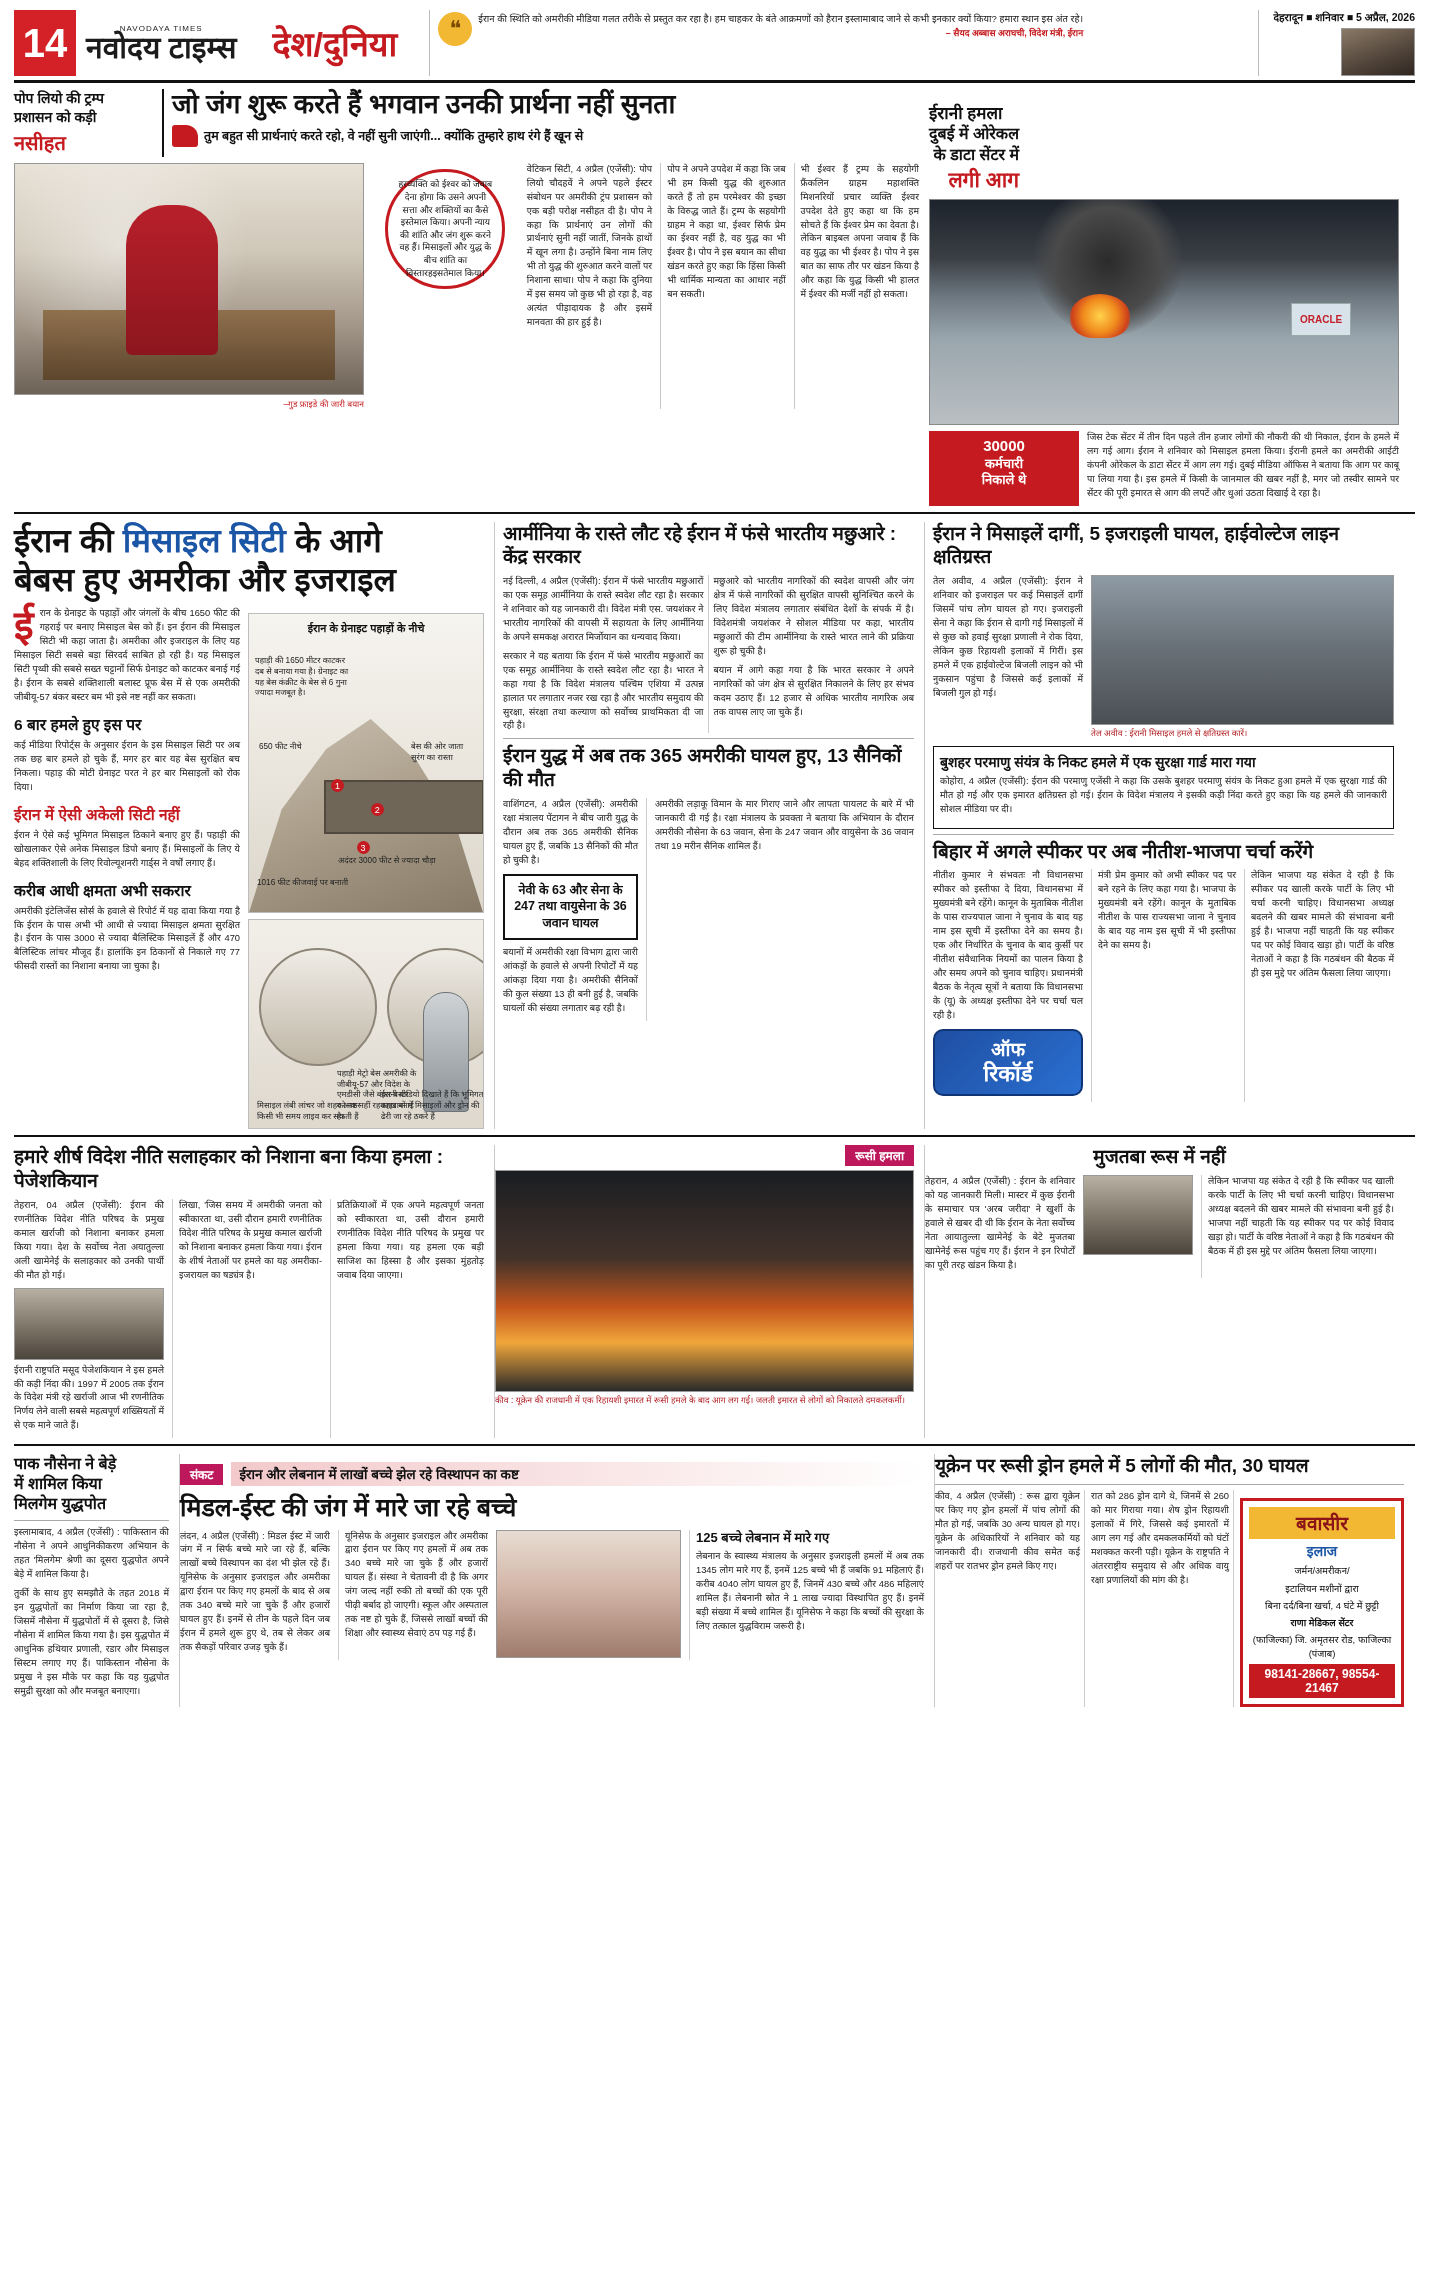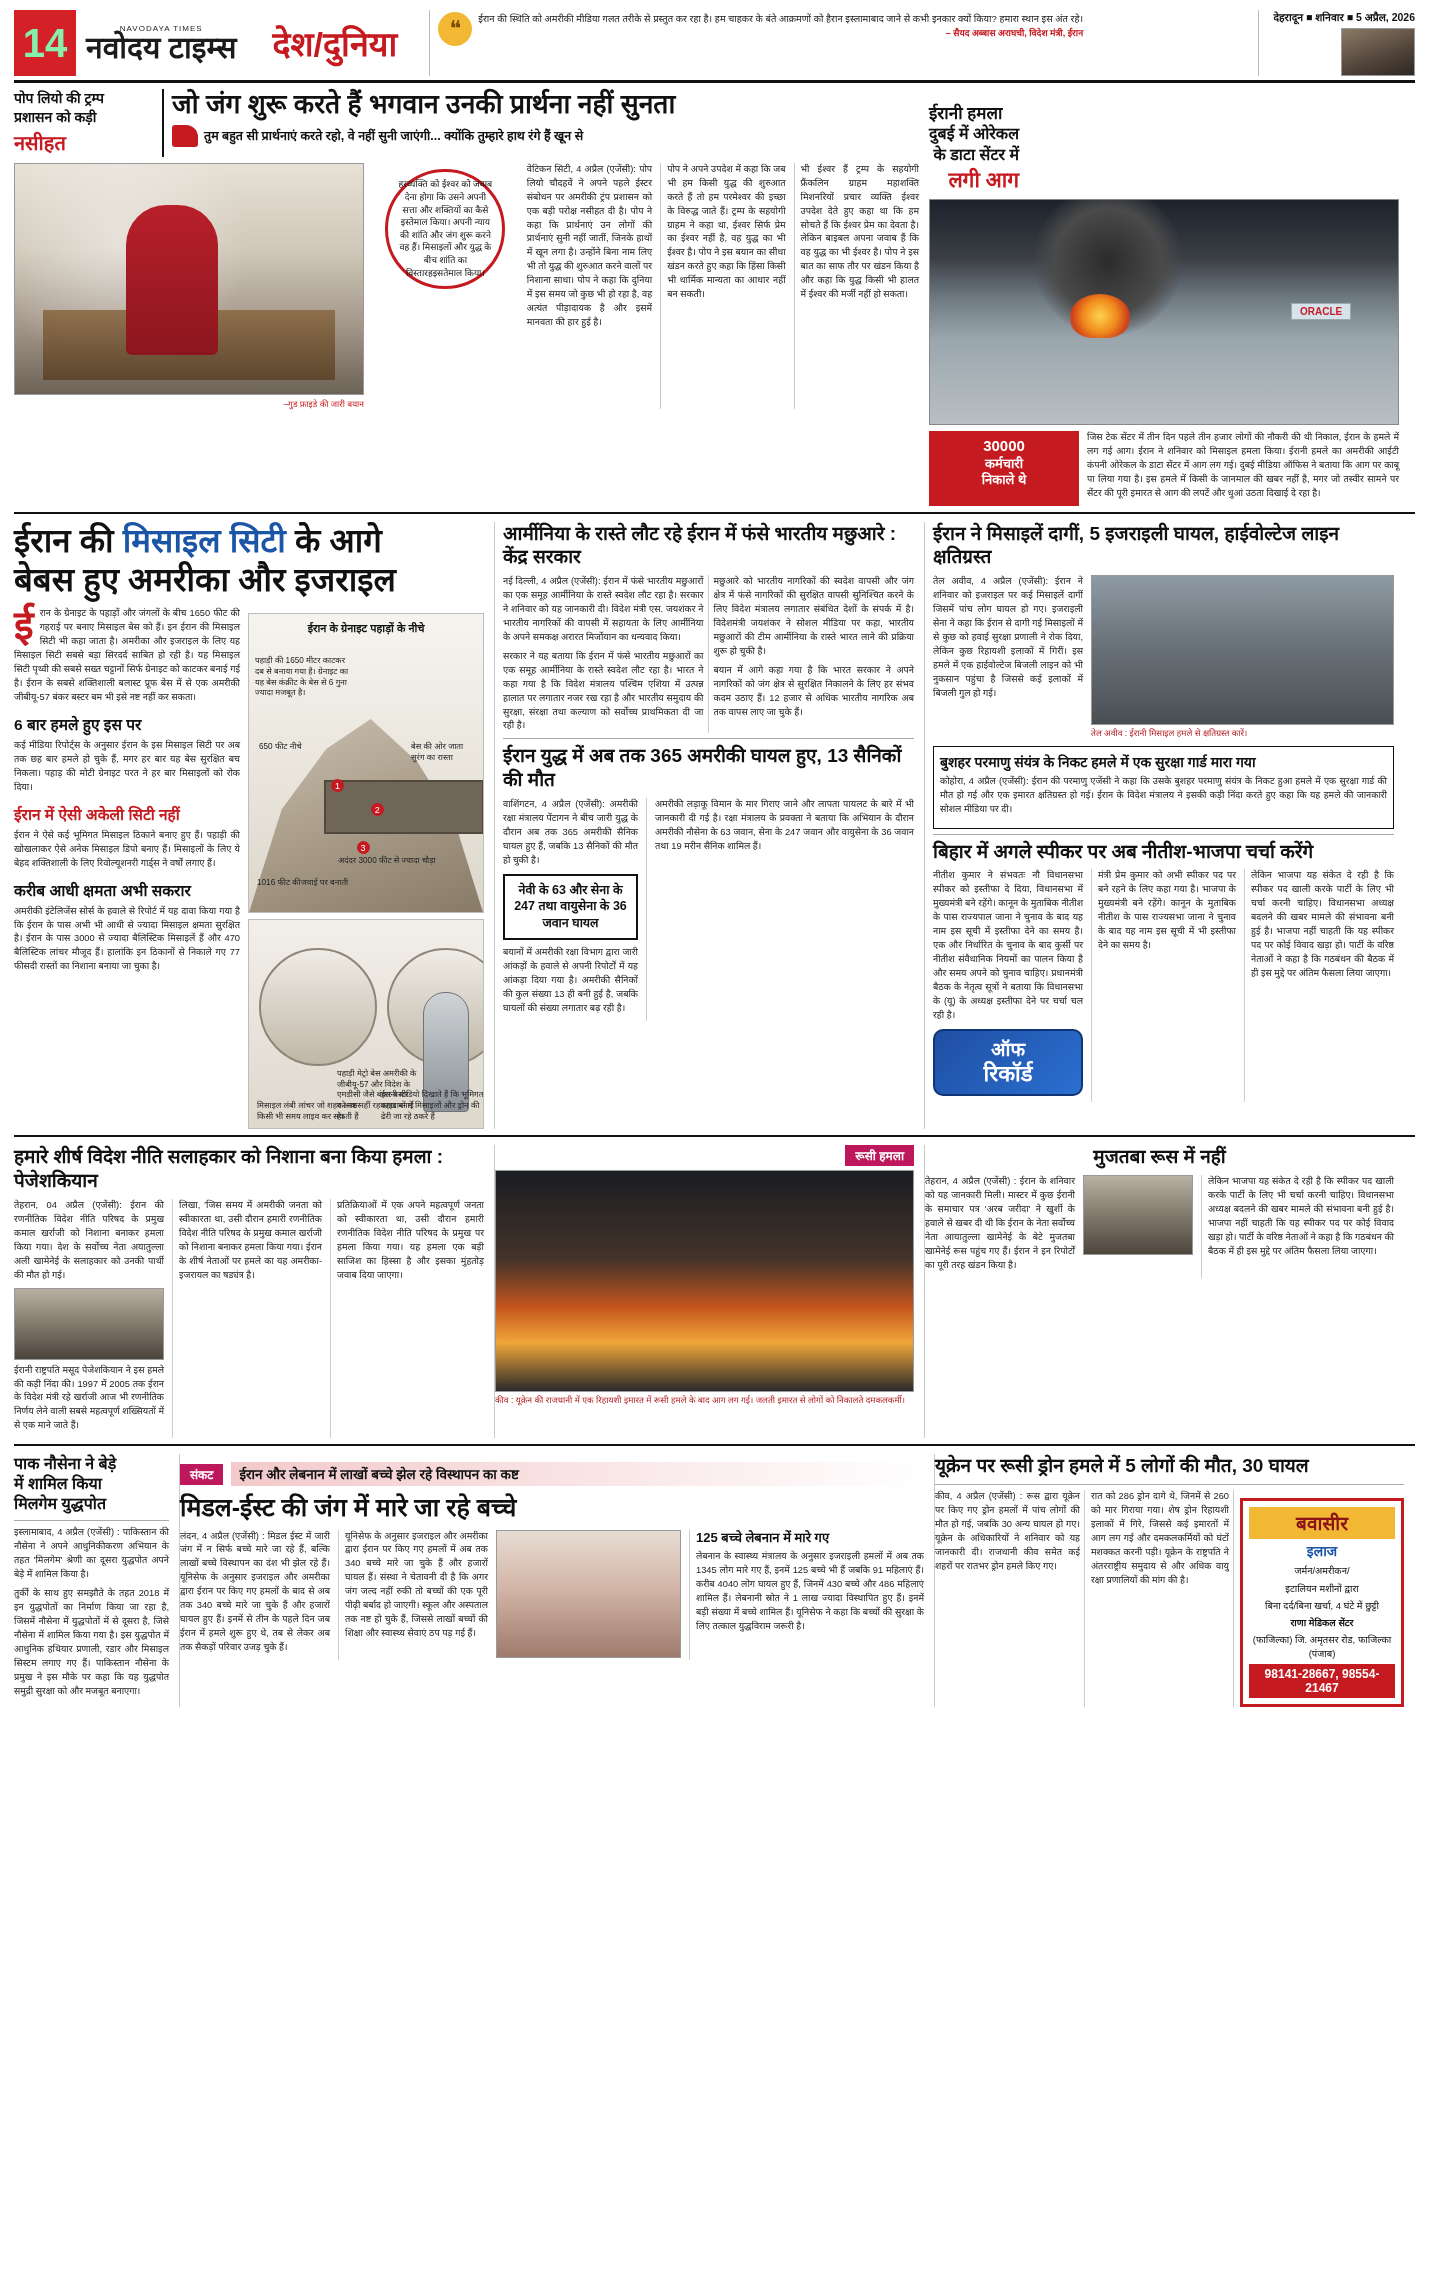--- a/index.html
+++ b/index.html
@@ -21,21 +21,21 @@
   
   .masthead {
     display: flex;
     align-items: stretch;
     border-bottom: 3px solid #111;
     padding-bottom: 4px;
     gap: 6px;
   }
   .page-num {
     background: #d42027;
-    color: #86efac;
+    color: #ffffff;
     font-size: 40px;
     font-weight: bold;
     width: 62px;
     display: flex; align-items: center; justify-content: center;
     line-height: 1;
   }
   .logo-wrap { display:flex; flex-direction:column; justify-content:center; padding-left:4px; }
   .logo-eng { font-size: 8px; letter-spacing: 1px; color:#222; text-align:center; }
   .logo-hin { font-size: 30px; font-weight: bold; color:#1b1b1b; line-height:1; }
   .section-title {
@@ -142,21 +142,21 @@
   .fire-smoke{
     position:absolute; left:22%; top:-6%; width:150px; height:150px; border-radius:50%;
     background: radial-gradient(circle,#2b2b2b 0%,#4a4a4a 50%,rgba(80,80,80,0) 72%);
   }
   .fire-flame{
     position:absolute; left:30%; top:42%; width:60px; height:44px; border-radius:50% 50% 40% 40%;
     background: radial-gradient(circle,#ffd24a 0%,#f08b1d 45%,#d0411a 75%,rgba(208,65,26,0) 90%);
   }
   .oracle-sign{
     position:absolute; right:10%; top:46%; background:#d7e2ea; color:#c3202b;
-    font-size:10px; font-weight:bold; padding:2px 8px; border:1px solid #9aa;
+    font-size:10px; font-weight:bold; padding:10px 8px; border:1px solid #9aa;
   }
   .stat-row { display:flex; gap:8px; margin-top:6px; }
   .stat-badge {
     width: 150px; background:#c51a1f; color:#fff; text-align:center;
     font-weight:bold; padding:6px 4px; line-height:1.25;
   }
   .stat-badge .num { font-size: 15px; display:block; }
   .stat-badge .lbl { font-size: 13px; display:block; }
   .fire-text { flex:1; }
 

